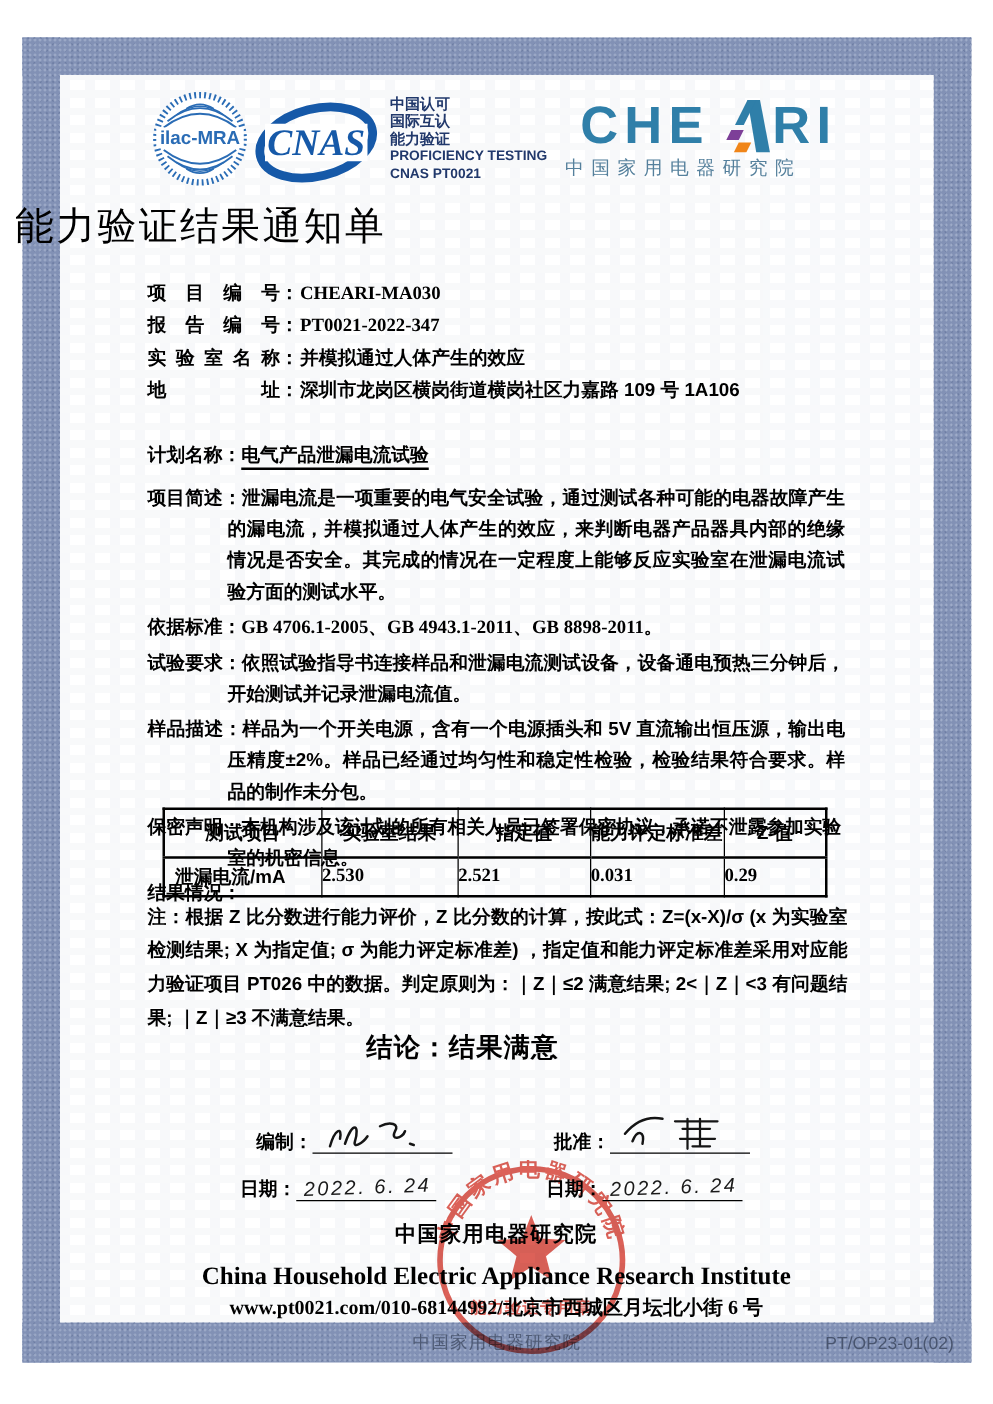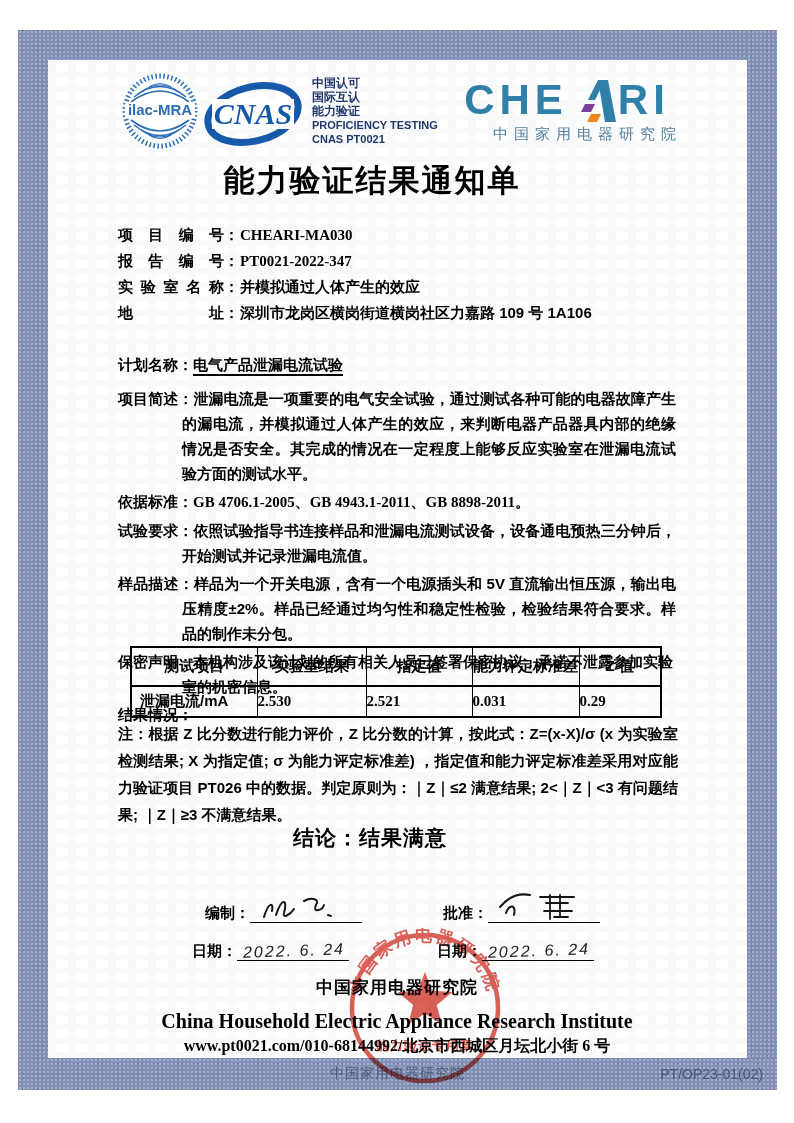--- a/index.html
+++ b/index.html
@@ -19,27 +19,27 @@
         font-size:14px;color:#4e5a74;letter-spacing:1px;}
   .band-bottom .right-txt{position:absolute;right:14px;top:8px;font-size:14px;color:#49556f;}
   
   .watermark{position:absolute;left:48px;top:60px;width:699px;height:998px;opacity:.45;
         background-image:repeating-linear-gradient(0deg,#f0f2f6 0 6px,transparent 6px 14px),
                          repeating-linear-gradient(90deg,#eef1f5 0 8px,transparent 8px 20px);
         pointer-events:none;}
   
   .hdr{position:absolute;}
   .accr{left:312px;top:76px;font-size:12px;font-weight:bold;color:#21386b;line-height:14px;}
-  .cheari{left:452px;top:76px;width:230px;text-align:right;}
+  .cheari{left:452px;top:76px;width:230px;text-align:left;}
   .cheari-row{display:flex;align-items:flex-end;justify-content:center;height:46px;}
   .cheari-letters{font-size:42px;font-weight:bold;color:#2f7fa9;letter-spacing:5px;line-height:44px;}
   .cheari-sub{font-size:15px;color:#55809c;letter-spacing:6px;margin-top:3px;white-space:nowrap;}
   
-  .title{position:absolute;top:160px;left:2px;width:740px;text-align:center;
-         font-size:31px;font-weight:700;letter-spacing:2px;}
+  .title{position:absolute;top:160px;left:12px;width:740px;text-align:left;
+         font-size:31px;font-weight:400;letter-spacing:2px;}
   
   .fields{position:absolute;left:118px;top:222px;font-size:15px;font-weight:bold;}
   .frow{height:26px;line-height:26px;}
   .flabel{display:inline-block;width:106px;text-align:justify;text-align-last:justify;vertical-align:top;}
   .fcolon{display:inline-block;width:16px;}
   .fvalue{font-weight:bold;}
   
   .sections{position:absolute;left:118px;top:352px;width:558px;font-size:15px;
             font-weight:bold;line-height:25px;}
   .sections p{margin:0 0 3px 0;padding-left:64px;text-indent:-64px;text-align:justify;}

